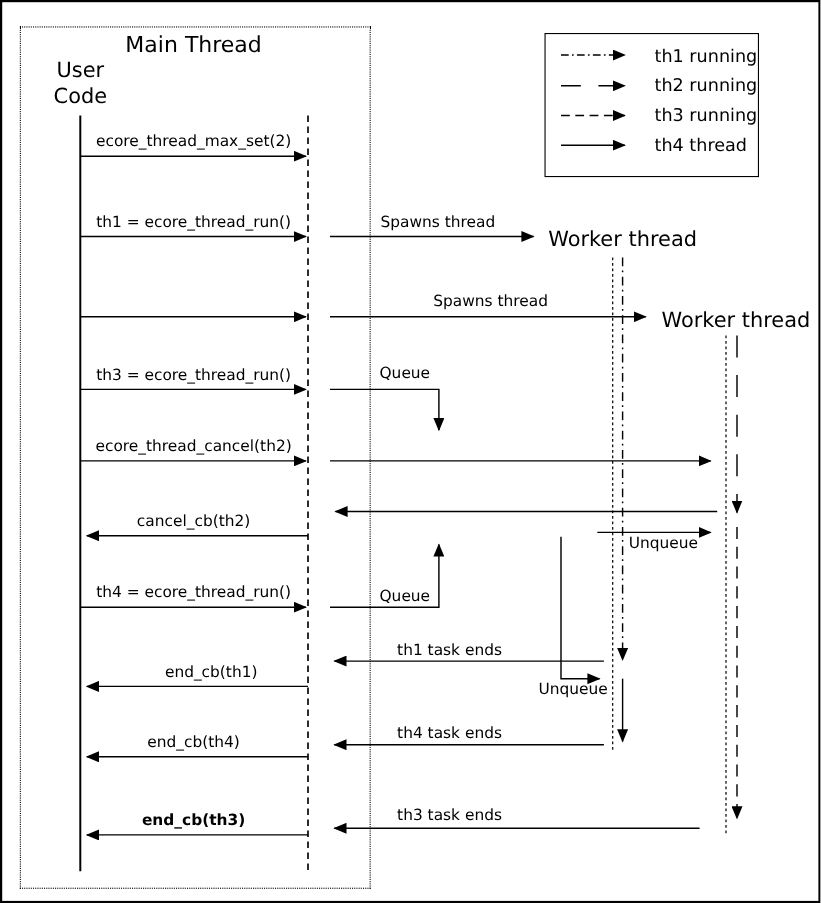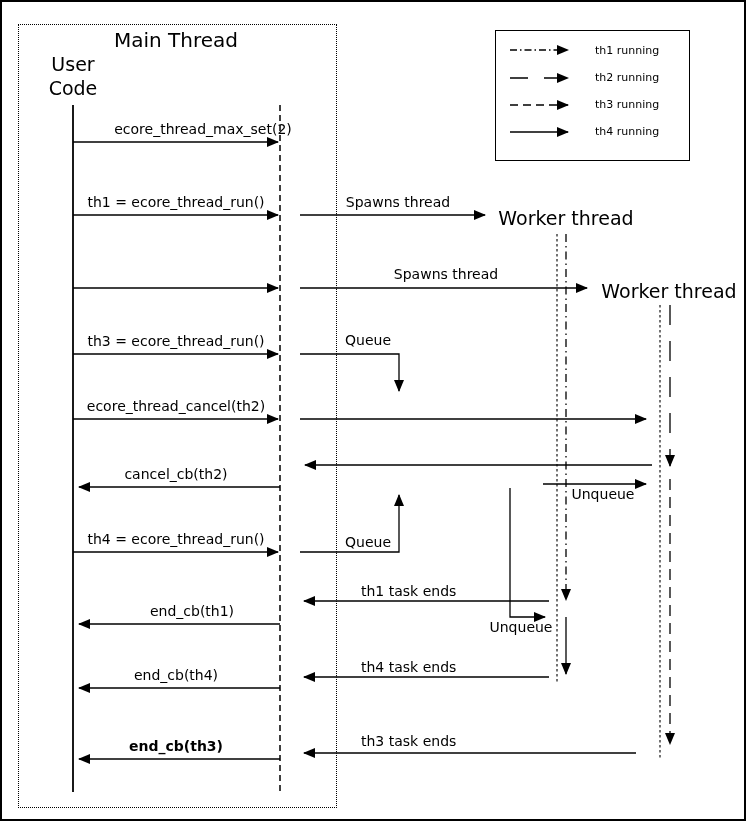--- a/index.html
+++ b/index.html
@@ -22,21 +22,21 @@
     left:351px;top:401px;width:190px;height:84px;
     border:1px solid #2b2b2b;box-sizing:border-box;
     display:flex;align-items:center;justify-content:center;text-align:center;
     font-size:21px;line-height:26px;
   }
   .box-pending .inner{width:120px;}
   .box-legend{
     left:493px;top:28px;width:195px;height:131px;
     border:1.5px solid #000;box-sizing:border-box;
   }
-  .legend-label{position:absolute;font-size:11px;line-height:14px;white-space:nowrap;}
+  .legend-label{position:absolute;font-size:16px;line-height:14px;white-space:nowrap;}
   .wrap2{white-space:normal;}
 </style>
 </head>
 <body>
 
 <div class="canvas">
 
   <div class="abs box-mainthread"></div>
   <div class="abs box-legend"></div>
 
@@ -91,23 +91,23 @@
 
   <div class="lbl mid center wrap2" style="left:39px;top:50px;width:64px;">User Code</div>
   <div class="lbl big center" style="left:79px;top:26px;width:190px;">Main Thread</div>
   <div class="lbl mid center" style="left:494px;top:204px;width:140px;">Worker thread</div>
   <div class="lbl mid center" style="left:597px;top:277px;width:140px;">Worker thread</div>
 
 
   <div class="legend-label" style="left:593px;top:42px;">th1 running</div>
   <div class="legend-label" style="left:593px;top:69px;">th2 running</div>
   <div class="legend-label" style="left:593px;top:96px;">th3 running</div>
-  <div class="legend-label" style="left:593px;top:123px;">th4 running</div>
+  <div class="legend-label" style="left:593px;top:123px;">th4 thread</div>
 
-  <div class="lbl center" style="left:72px;top:119px;width:204px;padding-left:27px;">ecore_thread_max_set(2)</div>
+  <div class="lbl center" style="left:72px;top:119px;width:204px;">ecore_thread_max_set(2)</div>
   <div class="lbl center" style="left:72px;top:192px;width:204px;text-align:center;">th1 = ecore_thread_run()</div>
   <div class="lbl center" style="left:72px;top:331px;width:204px;">th3 = ecore_thread_run()</div>
   <div class="lbl center" style="left:72px;top:396px;width:204px;">ecore_thread_cancel(th2)</div>
   <div class="lbl center" style="left:72px;top:464px;width:204px;">cancel_cb(th2)</div>
   <div class="lbl center" style="left:72px;top:529px;width:204px;">th4 = ecore_thread_run()</div>
   <div class="lbl center" style="left:72px;top:601px;width:204px;padding-left:16px;">end_cb(th1)</div>
   <div class="lbl center" style="left:72px;top:665px;width:204px;">end_cb(th4)</div>
   <div class="lbl center" style="left:72px;top:736px;width:204px;font-weight:bold;">end_cb(th3)</div>
 
   <div class="lbl center" style="left:332px;top:192px;width:128px;">Spawns thread</div>

